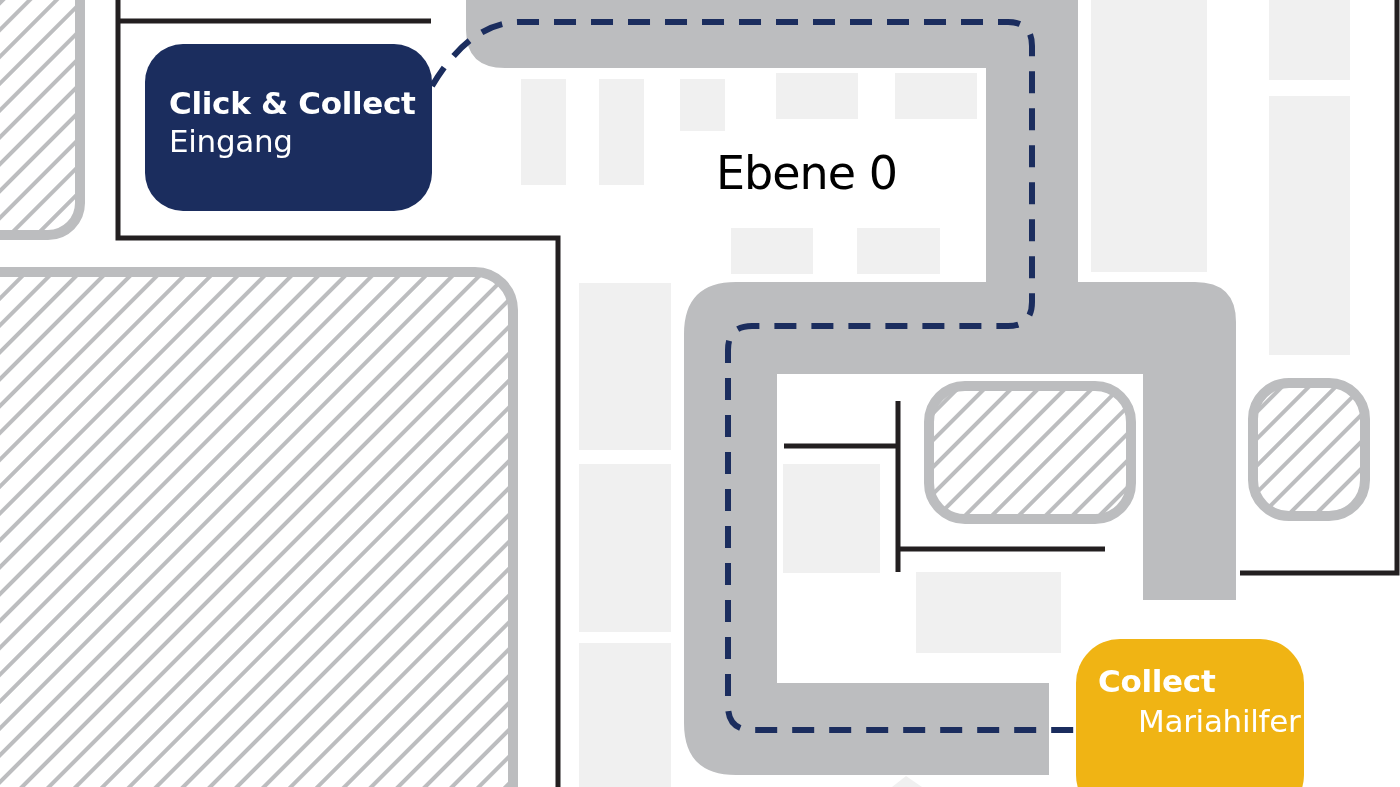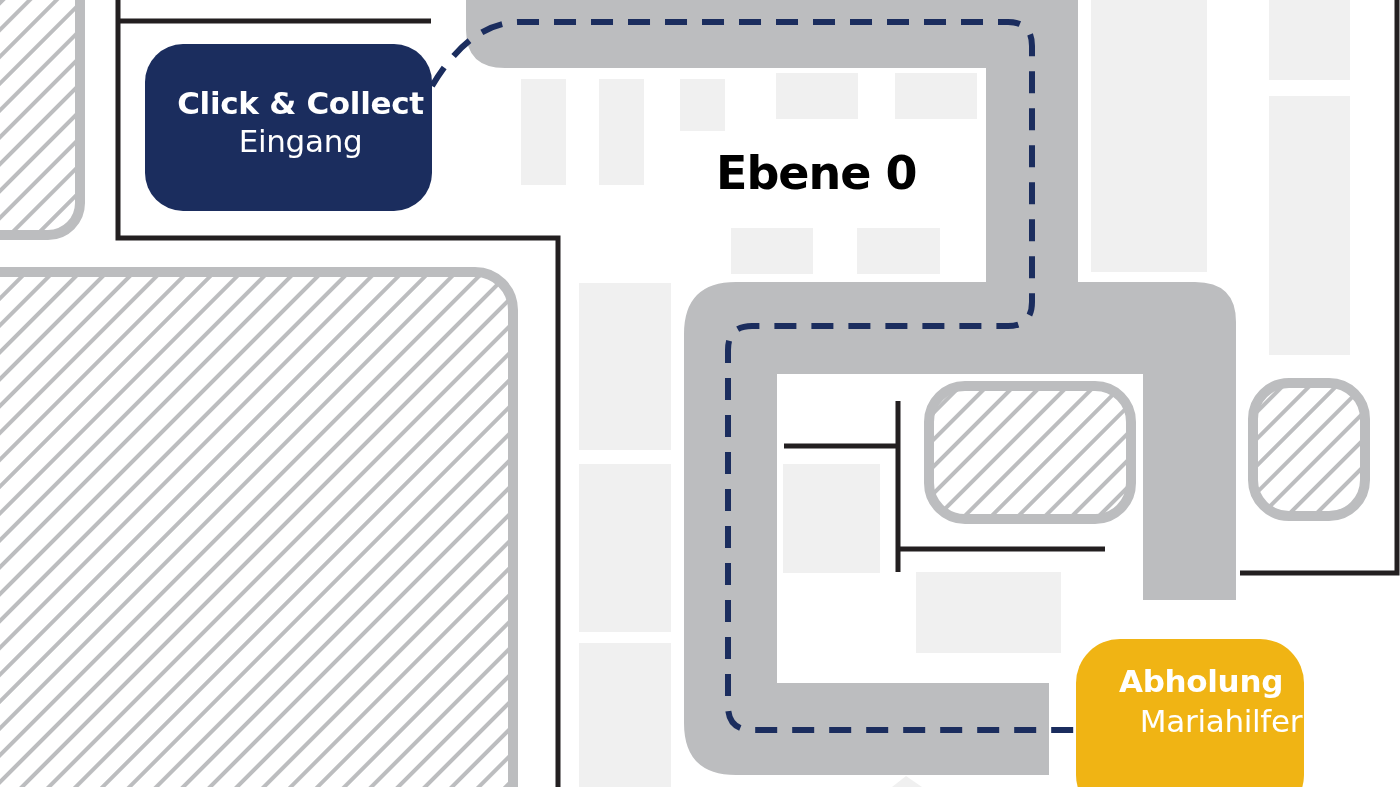--- a/index.html
+++ b/index.html
@@ -1,17 +1,17 @@
 <!DOCTYPE html>
 <html><head>
   <meta charset="utf-8">
   <style>
     html, body { margin: 0; padding: 0; background: #ffffff; }
     body { width: 1400px; height: 787px; overflow: hidden; position: relative; font-family: "DejaVu Sans", "Liberation Sans", sans-serif; }
-    .map { position: absolute; left: 0; top: 0; width: 1400px; height: 787px; text-align: center; }
+    .map { position: absolute; left: 0; top: 0; width: 1400px; height: 787px; }
     .label {
       position: absolute;
       box-sizing: border-box;
       color: #ffffff;
       font-family: "DejaVu Sans", "Liberation Sans", sans-serif;
     }
     .label .title { font-weight: bold; display: block; letter-spacing: -0.3px; }
     .label .sub { display: block; letter-spacing: -0.3px; }
     .click-collect {
       left: 145px; top: 44px; width: 287px; height: 167px;
@@ -20,21 +20,21 @@
     .click-collect .title { font-size: 31px; line-height: 38px; }
     .click-collect .sub { font-size: 31px; line-height: 38px; }
     .entrance {
       left: 1076px; top: 639px; width: 228px; height: 180px;
       border-radius: 44px; padding: 22px 0 0 22px;
     }
     .entrance .title { font-size: 31px; line-height: 40px; }
     .entrance .sub { font-size: 31px; line-height: 40px; margin-left: 40px; }
     .floor-title {
       position: absolute; left: 716px; top: 146px;
-      font-size: 46px; font-weight: bold; color: #000000; letter-spacing: -1px;
+      font-size: 46px; font-weight: normal; color: #000000; letter-spacing: -1px;
       font-family: "DejaVu Sans", "Liberation Sans", sans-serif;
     }
   </style>
 </head>
 <body>
 
 <div class="map">
   <svg width="1400" height="787" viewBox="0 0 1400 787" xmlns="http://www.w3.org/2000/svg">
     <defs>
       <pattern id="hatch" patternUnits="userSpaceOnUse" width="19" height="19" patternTransform="rotate(45)">
@@ -97,16 +97,16 @@
   <div class="label click-collect" style="background:#1b2d5e;">
     <span class="title">Click &amp; Collect</span>
     <span class="sub">Eingang</span>
   </div>
 
   
   <div class="floor-title">Ebene 0</div>
 
   
   <div class="label entrance" style="background:#f0b414;">
-    <span class="title">Abholung</span>
+    <span class="title">Collect</span>
     <span class="sub">Mariahilfer</span>
   </div>
 </div>
 
 </body></html>

